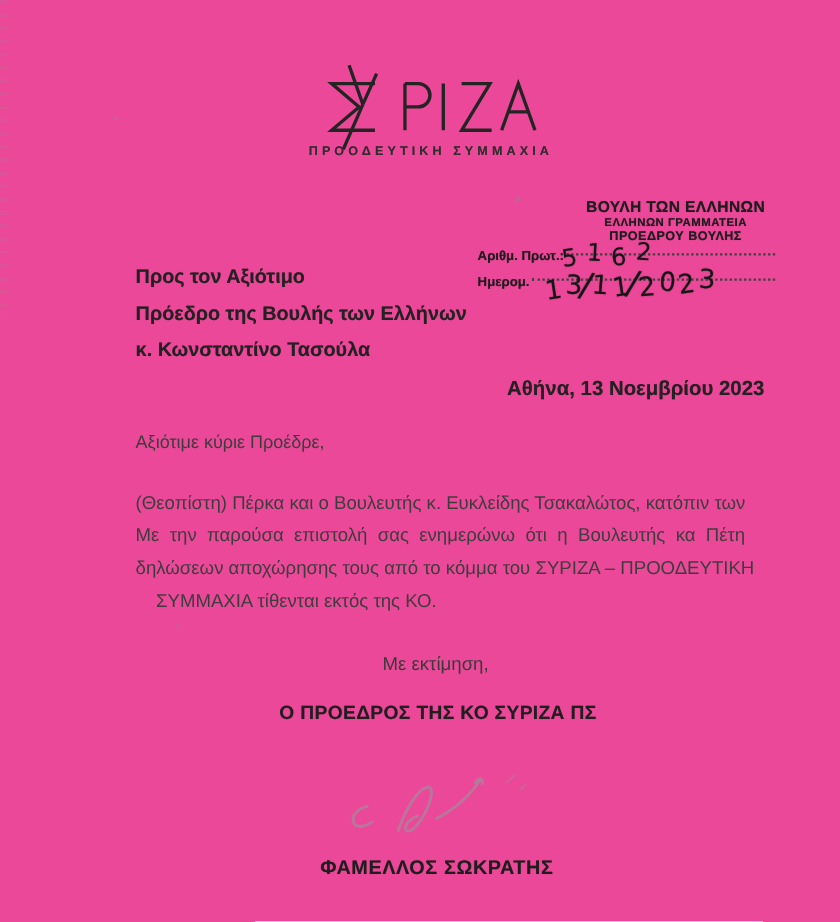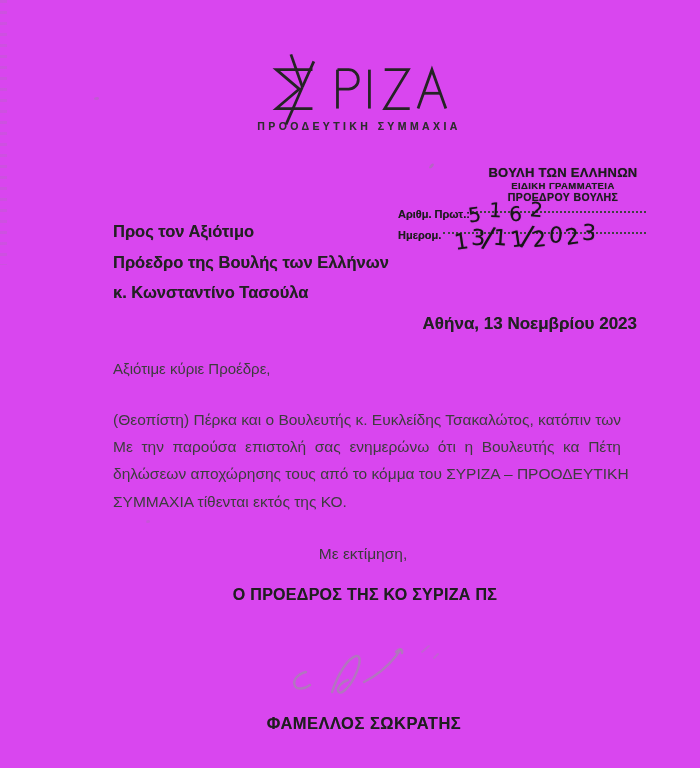--- a/index.html
+++ b/index.html
@@ -1,18 +1,18 @@
 <!DOCTYPE html>
 <html><head>
 <meta charset="utf-8">
 <style>
   html,body { margin:0; padding:0; background:#ffffff; }
   .page {
     position:relative; width:700px; height:768px; overflow:hidden;
-    background:#d946ef;
+    background:#ec4899;
     font-family:"Liberation Sans", sans-serif;
     color:#2c2c2c;
   }
   
   .edge-strip {
     position:absolute; left:0; top:0; width:7px; height:265px;
     background:repeating-linear-gradient(180deg,
       rgba(140,140,145,.35) 0 3px, rgba(255,255,255,0) 3px 11px);
     opacity:.45;
   }
@@ -53,21 +53,21 @@
 
   
   .recipient { position:absolute; left:113px; top:216px; font-size:16.5px; font-weight:bold;
                line-height:30.5px; color:#222; text-shadow:0 0 .6px rgba(0,0,0,.4); }
   .dateline  { position:absolute; right:63px; top:314px; font-size:17px; font-weight:bold;
                color:#222; text-shadow:0 0 .6px rgba(0,0,0,.4); }
   .salutation{ position:absolute; left:113px; top:360px; font-size:15px; color:#3d3d3d;text-align:center; }
   .body-block{ position:absolute; left:113px; top:406px; width:508px; font-size:15.5px;
                color:#3d3d3d; }
   .bline { line-height:27.2px; text-align:justify; text-align-last:justify; white-space:nowrap; }
-  .bline.last { text-align-last:left; }
+  .bline.last { text-align-last:left;margin-left:17px; }
   .closing   { position:absolute; left:0; right:0; top:545px; text-align:center;
                transform:translateX(13px); font-size:15.5px; color:#3a3a3a; }
   .sig-title { position:absolute; left:0; right:0; top:586px; text-align:center;
                transform:translateX(15px); font-size:16px; font-weight:bold; letter-spacing:.3px;
                color:#1f1f1f; text-shadow:0 0 .6px rgba(0,0,0,.4); }
   .signature { position:absolute; left:272px; top:636px; width:185px; height:72px; }
   .signature path, .signature line { stroke:#97969e; stroke-width:2.4; fill:none;
                stroke-linecap:round; opacity:.6; }
   .signature .faint { opacity:.32; stroke-width:1.8; }
   .signatory { position:absolute; left:0; right:0; top:714px; text-align:center;
@@ -101,21 +101,21 @@
 
       <polyline points="216,81 236,25 256,81"></polyline>
       <line x1="224" y1="59" x2="248" y2="59"></line>
     </svg>
     <div class="logo-sub">ΠΡΟΟΔΕΥΤΙΚΗ ΣΥΜΜΑΧΙΑ</div>
   </div>
 
   <div class="stamp">
     <div class="stamp-head">
       <div class="s1">ΒΟΥΛΗ ΤΩΝ ΕΛΛΗΝΩΝ</div>
-      <div class="s2">ΕΙΔΙΚΗ ΓΡΑΜΜΑΤΕΙΑ</div>
+      <div class="s2">ΕΛΛΗΝΩΝ ΓΡΑΜΜΑΤΕΙΑ</div>
       <div class="s3">ΠΡΟΕΔΡΟΥ ΒΟΥΛΗΣ</div>
     </div>
     <div class="srow">
       <span class="slabel">Αριθμ. Πρωτ.:</span>
       <span class="dots"></span>
       <span class="hw hw-num"><span class="c">5</span><span class="c">1</span><span class="c">6</span><span class="c">2</span></span>
     </div>
     <div class="srow r2">
       <span class="slabel">Ημερομ.</span>
       <span class="dots"></span>

